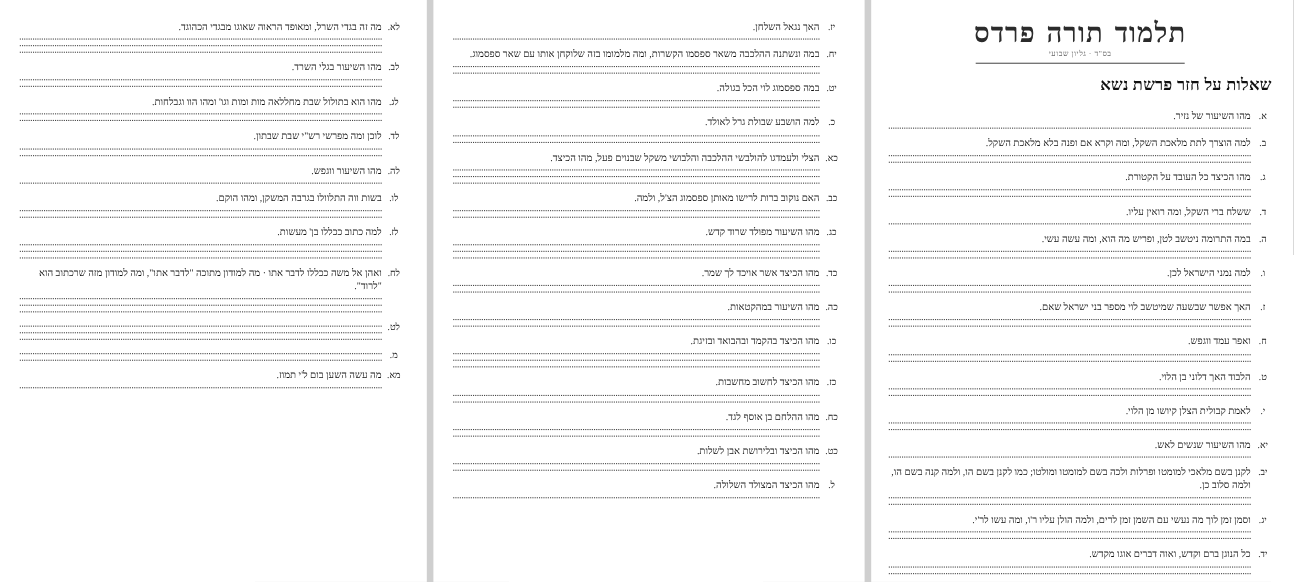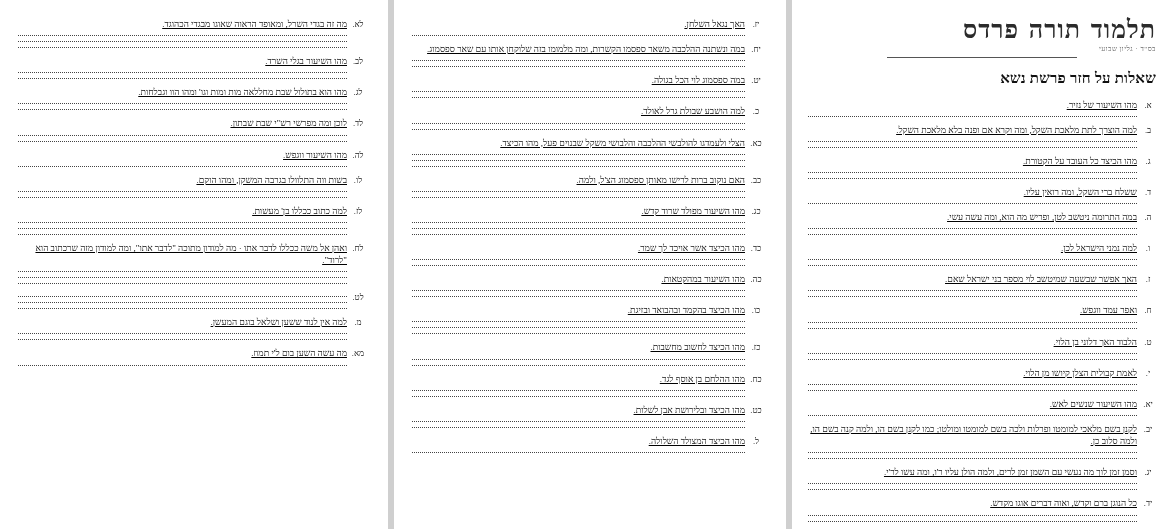--- a/index.html
+++ b/index.html
@@ -24,21 +24,21 @@
     position: relative;
     direction: rtl;
     overflow: hidden;
   }
   .sheet.col-left  { width: 388px; padding: 18px 22px 10px 18px; }
   .sheet.col-mid   { width: 392px; padding: 18px 22px 10px 18px; margin-left: 6px; }
   .sheet.col-right { width: 384px; padding: 10px 20px 10px 16px; margin-left: 6px; }
 
   
   .masthead {
-    text-align: right;
+    text-align: center;
     padding-top: 6px;
     padding-bottom: 2px;
   }
   .brand-title {
     font-family: "DejaVu Serif", serif;
     font-size: 25px;
     font-weight: bold;
     letter-spacing: 1px;
     color: #2b2b2b;
     line-height: 1.1;
@@ -81,21 +81,20 @@
     font-size: 8.5px;
     color: #111;
     padding-top: 1px;
     width: 16px;
     text-align: center;
     margin-left: 3px;
   }
   .qbody {
     flex: 1 1 auto;
     min-width: 0;
-    text-decoration: underline;
   }
   .qtext {
     font-size: 9px;
     line-height: 1.35;
     color: #111;
     text-align: right;
     word-wrap: break-word;
   }
   .ruleline {
     border-bottom: 1px dotted #444;
@@ -180,21 +179,20 @@
           <div class="qnum">לט.</div>
           <div class="qbody">
             <div class="ruleline"></div>
             <div class="ruleline"></div>
             <div class="ruleline"></div>
           </div>
         </li>
         <li class="qitem">
           <div class="qnum">מ.</div>
           <div class="qbody">
-            <div class="qtext">למה אין לנוד ששען ושלאל בוגם המעשן.</div>
             <div class="ruleline"></div>
             <div class="ruleline"></div>
           </div>
         </li>
         <li class="qitem">
           <div class="qnum">מא.</div>
           <div class="qbody">
             <div class="qtext">מה עשה השען בום ל'י תמוז.</div>
             <div class="ruleline"></div>
           </div>

